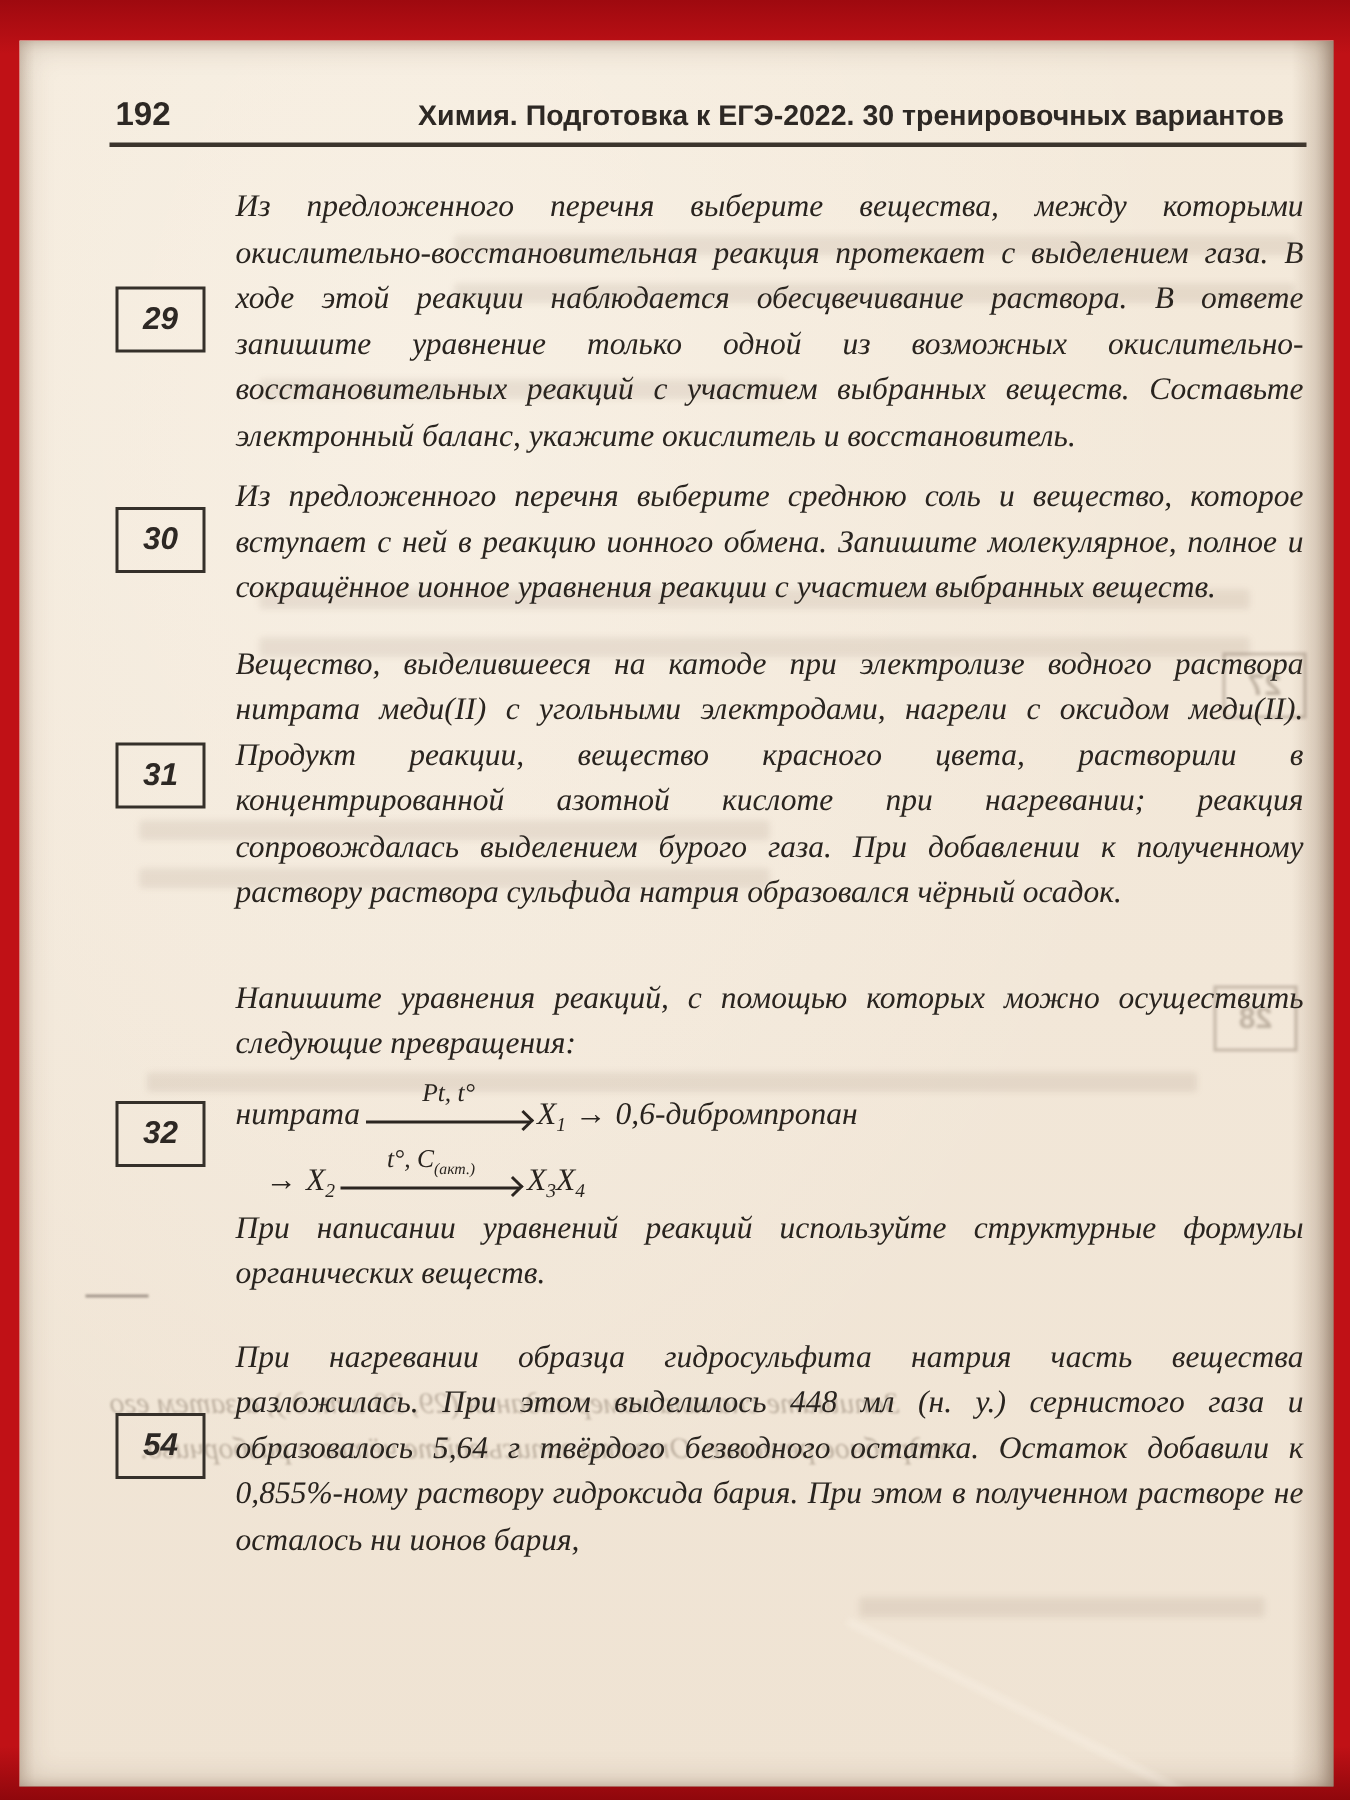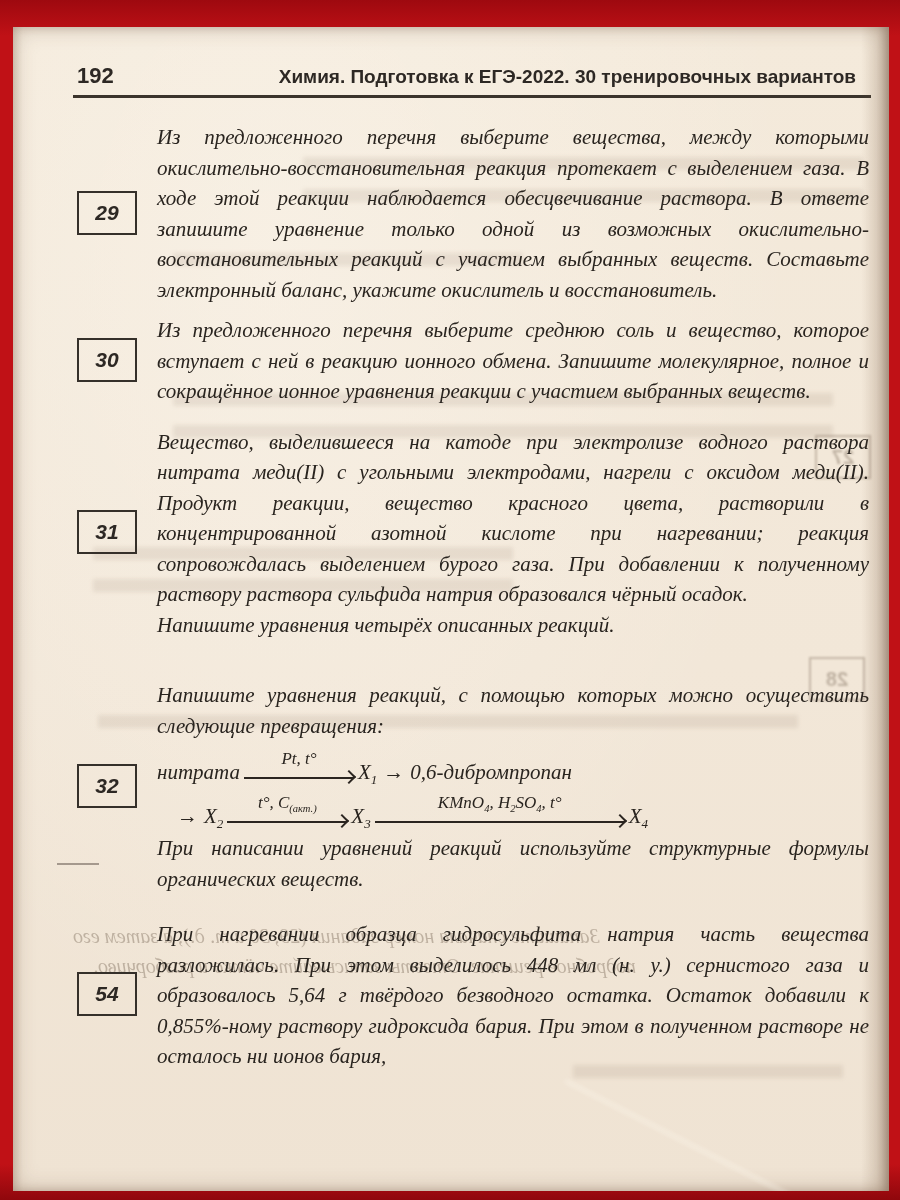--- a/index.html
+++ b/index.html
@@ -114,21 +114,20 @@
       <div class="qnum">30</div>
       <div class="qbody">
         <p>Из предложенного перечня выберите среднюю соль и вещество, которое вступает с ней в реакцию ионного обмена. Запишите молекулярное, полное и сокращённое ионное уравнения реакции с участием выбранных веществ.</p>
       </div>
     </div>
 
     <div class="question mb3">
       <div class="qnum">31</div>
       <div class="qbody">
         <p>Вещество, выделившееся на катоде при электролизе водного раствора нитрата меди(II) с угольными электродами, нагрели с оксидом меди(II). Продукт реакции, вещество красного цвета, растворили в концентрированной азотной кислоте при нагревании; реакция сопровождалась выделением бурого газа. При добавлении к полученному раствору раствора сульфида натрия образовался чёрный осадок.</p>
-        <p>Напишите уравнения четырёх описанных реакций.</p>
       </div>
     </div>
 
     <div class="question mb4">
       <div class="qnum">32</div>
       <div class="qbody">
         <p>Напишите уравнения реакций, с помощью которых можно осуществить следующие превращения:</p>
 
         <div class="rxn-row">
           <span class="species">нитрата</span>
@@ -142,24 +141,20 @@
         </div>
 
         <div class="rxn-row rxn-row2">
           <span class="plain-arrow">→</span>
           <span class="species"><span>X</span><sub>2</sub></span>
           <span class="rxn-arrow a3">
             <span class="rxn-label"><span>t°, C</span><sub>(акт.)</sub></span>
             <span class="rxn-shaft"></span>
           </span>
           <span class="species"><span>X</span><sub>3</sub></span>
-          <span class="rxn-arrow a4">
-            <span class="rxn-label"><span>KMnO</span><sub>4</sub><span>, H</span><sub>2</sub><span>SO</span><sub>4</sub><span>, t°</span></span>
-            <span class="rxn-shaft"></span>
-          </span>
           <span class="species"><span>X</span><sub>4</sub></span>
         </div>
 
         <p>При написании уравнений реакций используйте структурные формулы органических веществ.</p>
       </div>
     </div>
 
     <div class="question">
       <div class="qnum">54</div>
       <div class="qbody">

